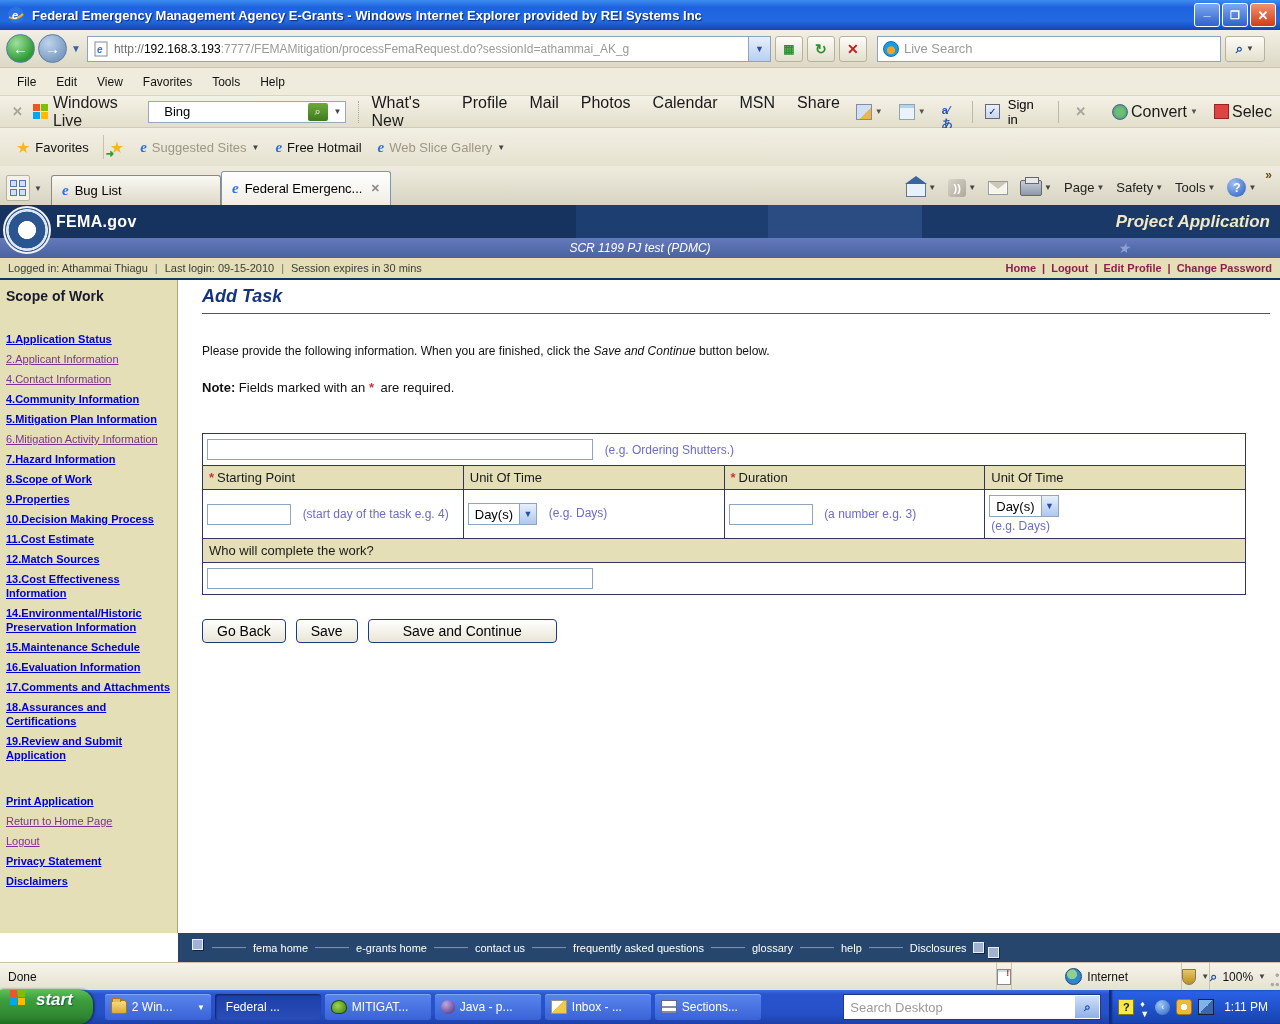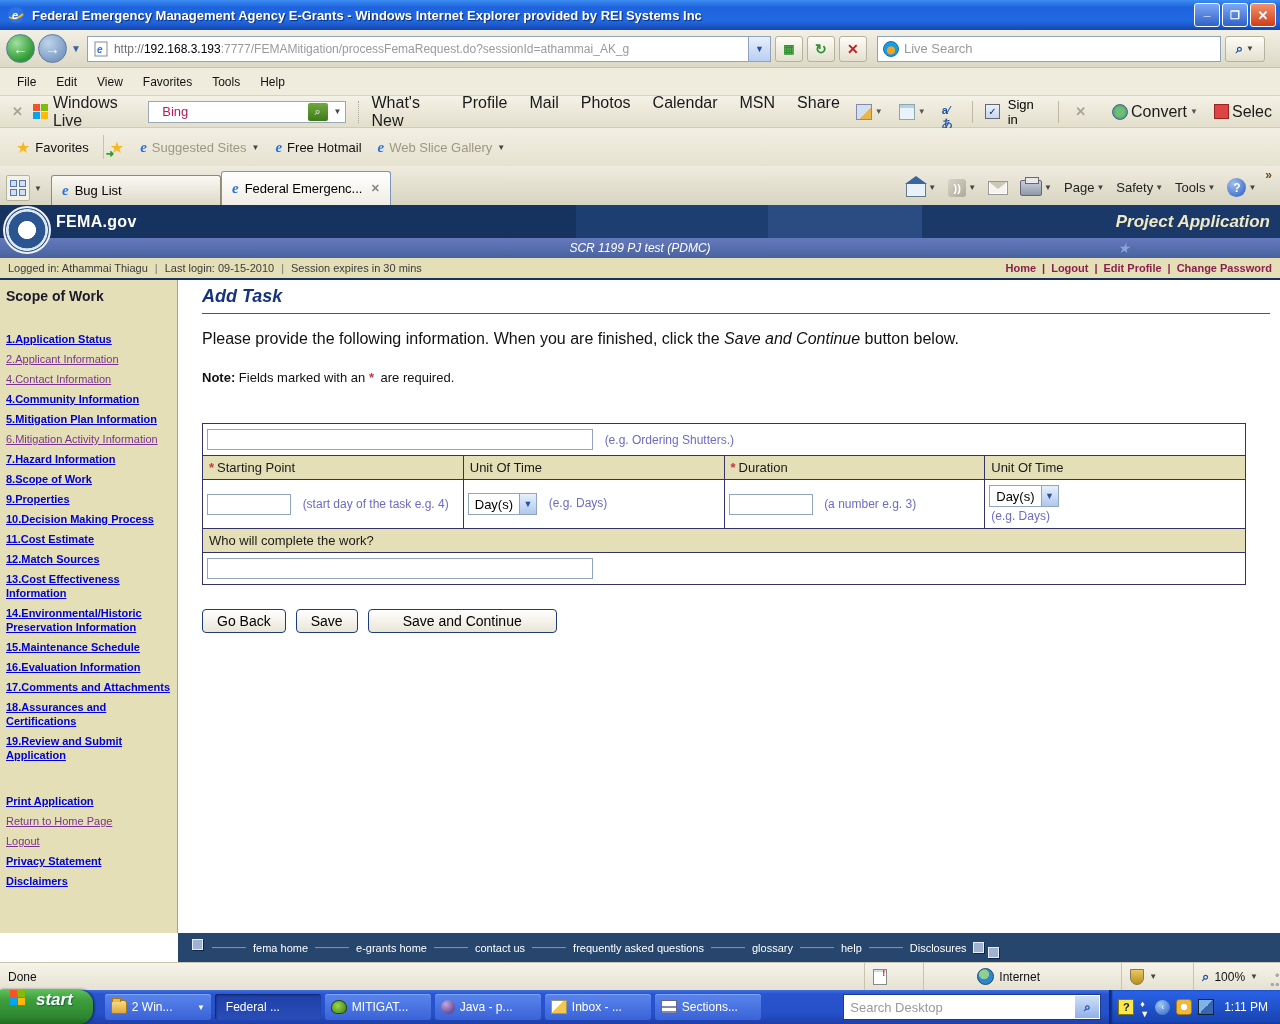--- a/index.html
+++ b/index.html
@@ -61,21 +61,21 @@
   
   .livebar { position:absolute; top:96px; left:0; width:1280px; height:32px; background:linear-gradient(180deg,#F4F1E6,#E3DFCC);
     display:flex; align-items:center; padding:0 8px; border-bottom:1px solid #CFCBB6; }
   .gray-x { color:#A8A49A; font-weight:bold; font-size:13px; margin:0 10px 0 4px; }
   .winflag { display:inline-grid; grid-template-columns:7px 7px; grid-template-rows:7px 7px; gap:1px; margin-right:5px; }
   .winflag i { display:block; }
   .winflag i:nth-child(1){background:#F35325;} .winflag i:nth-child(2){background:#81BC06;}
   .winflag i:nth-child(3){background:#05A6F0;} .winflag i:nth-child(4){background:#FFBA08;}
   .livebar .wl-label { font-size:16px; color:#222; margin-right:0; }
   .bing-box { display:flex; align-items:center; width:205px; height:22px; background:#fff; border:1px solid #9AA8B8; }
-  .bing-box .ph { color:#be185d; font-size:13px; padding-left:5px; flex:1;margin-left:8px; }
+  .bing-box .ph { color:#000000; font-size:13px; padding-left:15px; flex:1; }
   .bing-go { width:20px; height:18px; background:linear-gradient(180deg,#6FA93C,#3E7A1C); border-radius:2px; margin-right:2px;
     color:#fff; font-size:11px; display:flex; align-items:center; justify-content:center; }
   .dotted-sep { width:1px; height:22px; border-left:1px dotted #AAA699; margin:0 12px; }
   .wl-links { display:flex; gap:22px; }
   .wl-link { font-size:16px; color:#1A1A1A; }
   .wl-iconbtn { display:flex; align-items:center; gap:3px; margin-left:16px; font-size:8px; color:#555; }
   .ico-16 { width:16px; height:16px; display:inline-block; }
   .ico-mailphoto { background:linear-gradient(135deg,#CFE0F4 60%,#E8B84C 60%); border:1px solid #88A; }
   .ico-form { background:#EAF2FC; border:1px solid #8AA; box-shadow:inset 0 3px 0 #B8D0EE; }
   .ico-trans { color:#2255AA; font-size:11px; font-weight:bold; width:auto; }
@@ -147,21 +147,21 @@
   .sb-heading { font-size:14px; font-weight:bold; color:#1A1A2E; margin-bottom:28px; }
   .sb-list { list-style:none; }
   .sb-list li { margin-bottom:6px; line-height:14px; }
   .sb-link { font-size:11px; text-decoration:underline; cursor:pointer; }
   .sb-link.fresh { color:#0000D8;font-weight:bold; }
   .sb-link.visited { color:#7B3294; }
   .sb-gap { height:26px; }
   .main { flex:1; padding:4px 10px 0 24px; }
   .page-title { color:#16337F; font-weight:bold; font-style:italic; font-size:18px; margin-top:2px; }
   .title-rule { border:none; border-top:1px solid #555; margin:6px 0 0 0; width:1068px; }
-  .intro { margin-top:16px; font-size:16px; color:#111; width:1000px; }
+  .intro { margin-top:30px; font-size:12px; color:#111; width:1000px; }
   .intro .emph { font-style:italic; }
   .note-line { margin-top:22px; font-size:13px; color:#111; }
   .note-line .nlabel { font-weight:bold; }
   .req { color:#CC3344; font-weight:bold; margin-right:3px; }
 
   .task-table { border-collapse:collapse; margin-top:38px; width:1044px; table-layout:fixed; }
   .task-table td { border:1px solid #333366; font-size:13px; }
   .task-table .th { background:#E4DFB6; padding:4px 6px; color:#1A1A1A; }
   .task-table .cell { background:#fff; padding:5px 4px; }
   .col1{width:398px;} .col2{width:265px;} .col3{width:293px;} .col4{width:88px;}
@@ -188,21 +188,21 @@
   .fsq.tail2 { margin-left:4px; margin-top:10px; }
   .flinks { list-style:none; display:flex; align-items:center; }
   .flinks li { display:flex; align-items:center; }
   .fline { width:34px; height:2px; background:linear-gradient(180deg,#9FB0CC,#0F2A50); margin:0 7px; }
   .flink { color:#FFFFFF; font-size:11px; cursor:pointer; white-space:nowrap; }
 
   
   .statusbar { position:absolute; top:962px; left:0; width:1280px; height:28px;
     background:linear-gradient(180deg,#F6F4EA,#E5E2D2); border-top:1px solid #C8C4AE; display:flex; align-items:center; }
   .status-text { font-size:12px; color:#111; padding-left:8px; flex:1; }
-  .spane { border-left:1px solid #C8C4AE; height:100%; display:flex; align-items:center; justify-content:center; padding:0 8px; gap:5px;margin-left:28px; }
+  .spane { border-left:1px solid #C8C4AE; height:100%; display:flex; align-items:center; justify-content:center; padding:0 0; gap:5px; }
   .doc-ico { width:14px; height:16px; background:#fff; border:1px solid #888; box-shadow:inset 0 2px 0 #CDE; position:relative; }
   .doc-ico::after { content:"!"; color:#D22; position:absolute; right:1px; top:-2px; font-size:9px; font-weight:bold; }
   .globe { width:17px; height:17px; border-radius:50%; background:radial-gradient(circle at 40% 35%,#8FD08F 0 35%,#2E86D0 40%); border:1px solid #246; }
   .zone-label,.zoom-label { font-size:12px; color:#111; }
   .shield { width:14px; height:16px; background:linear-gradient(180deg,#E8C860,#B89020); border:1px solid #875; border-radius:0 0 7px 7px; }
   .grip { width:14px; height:100%; background:
     radial-gradient(circle at 80% 80%, #AAA 1.5px, transparent 2px),
     radial-gradient(circle at 80% 45%, #AAA 1.5px, transparent 2px),
     radial-gradient(circle at 45% 80%, #AAA 1.5px, transparent 2px); }
 

